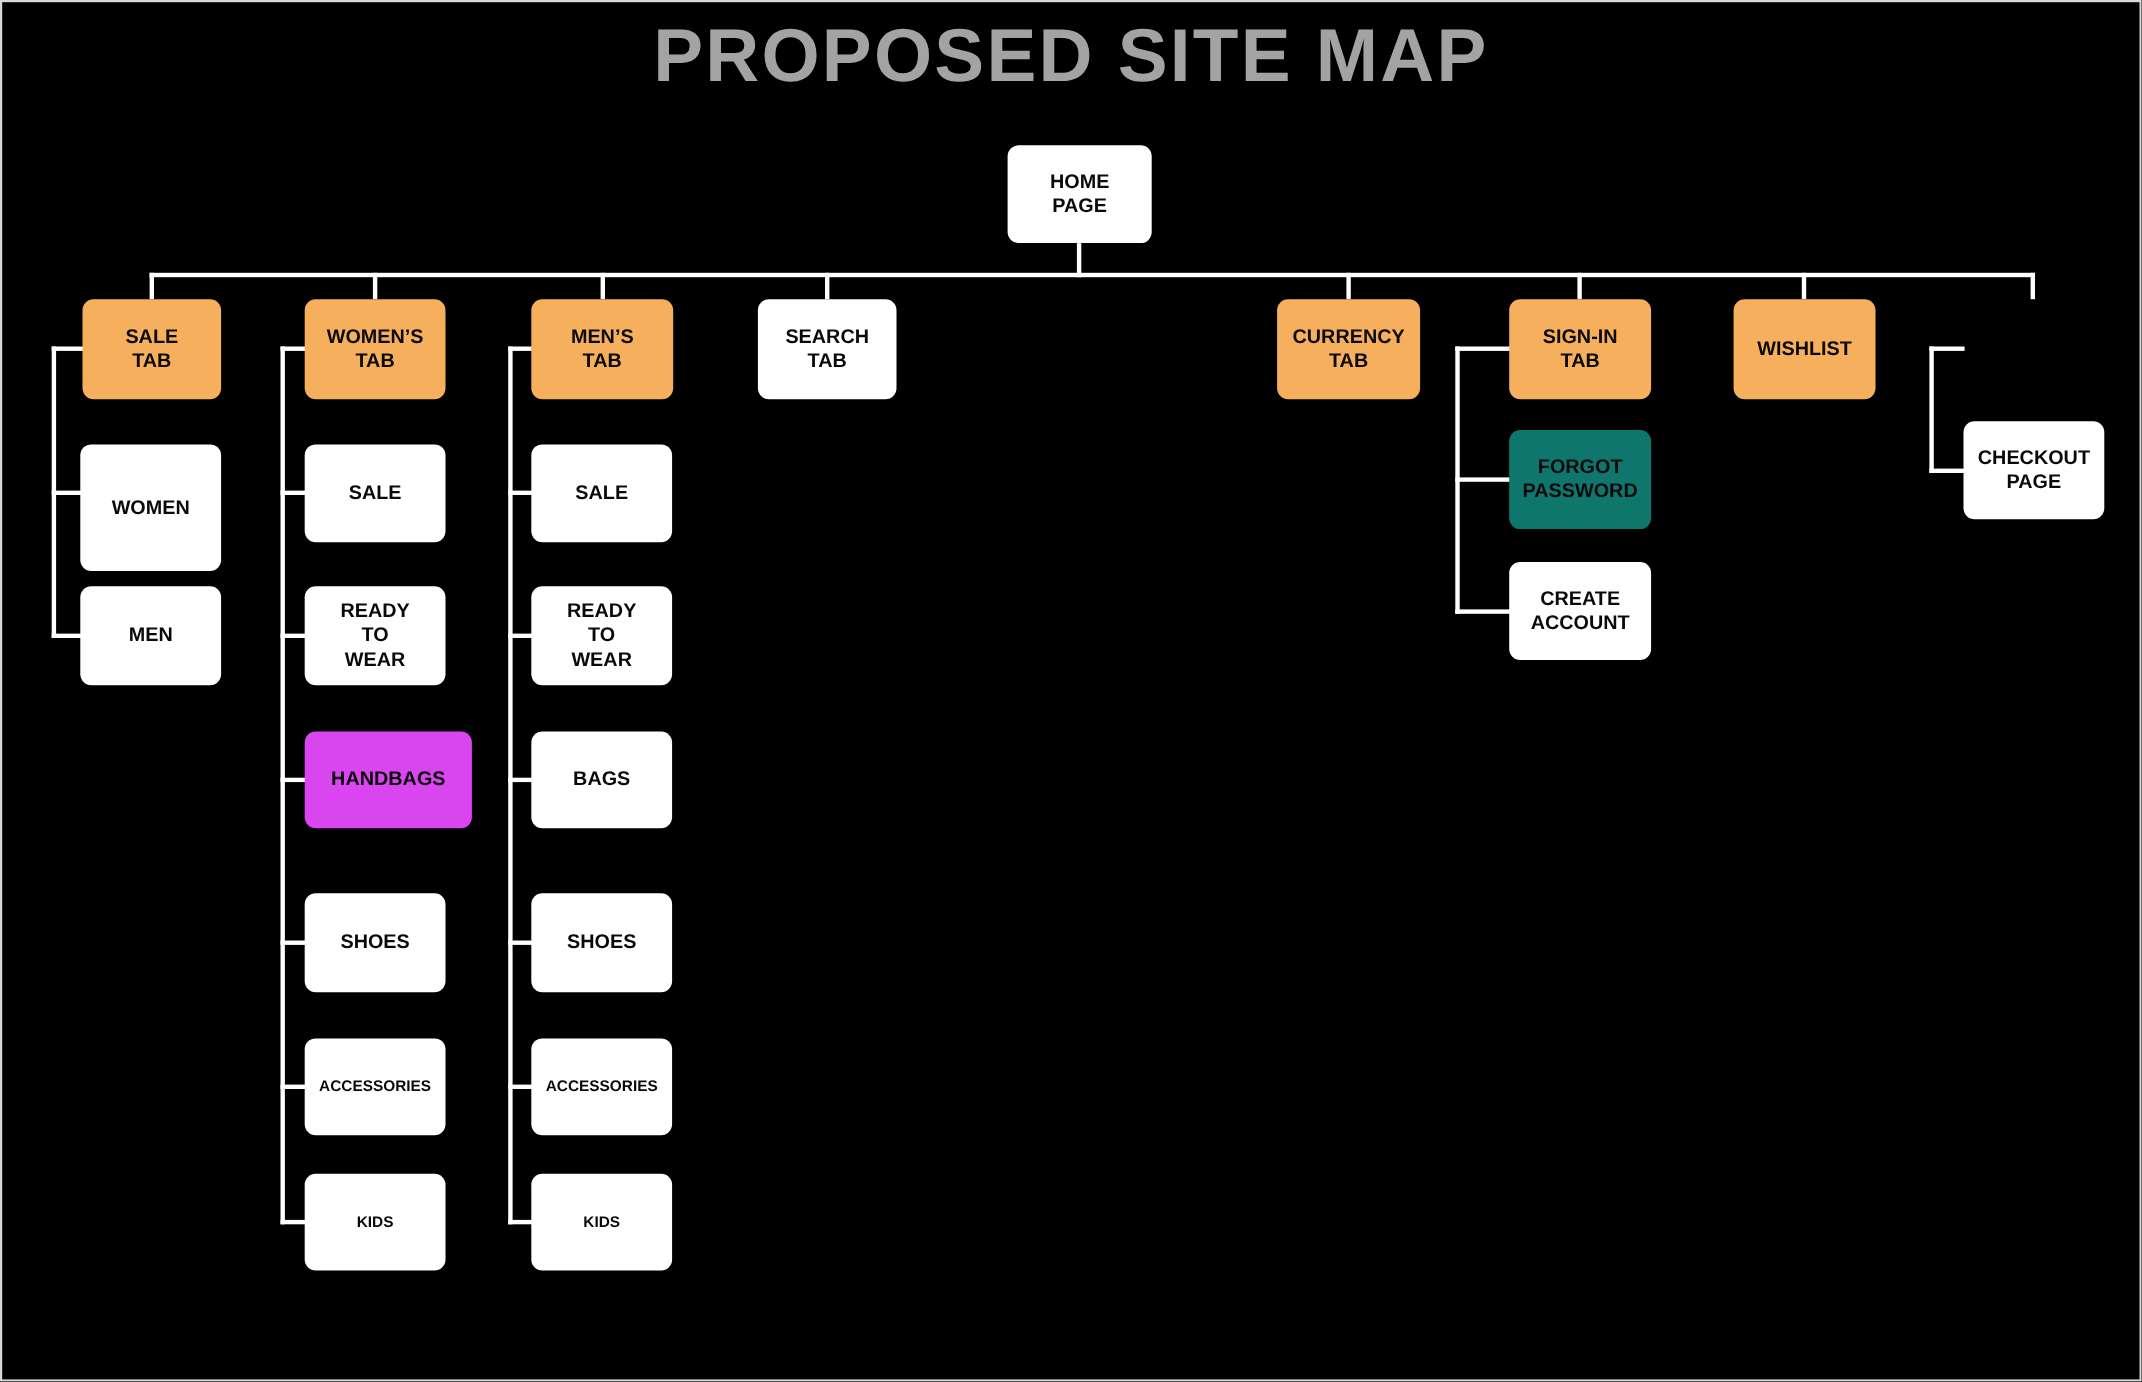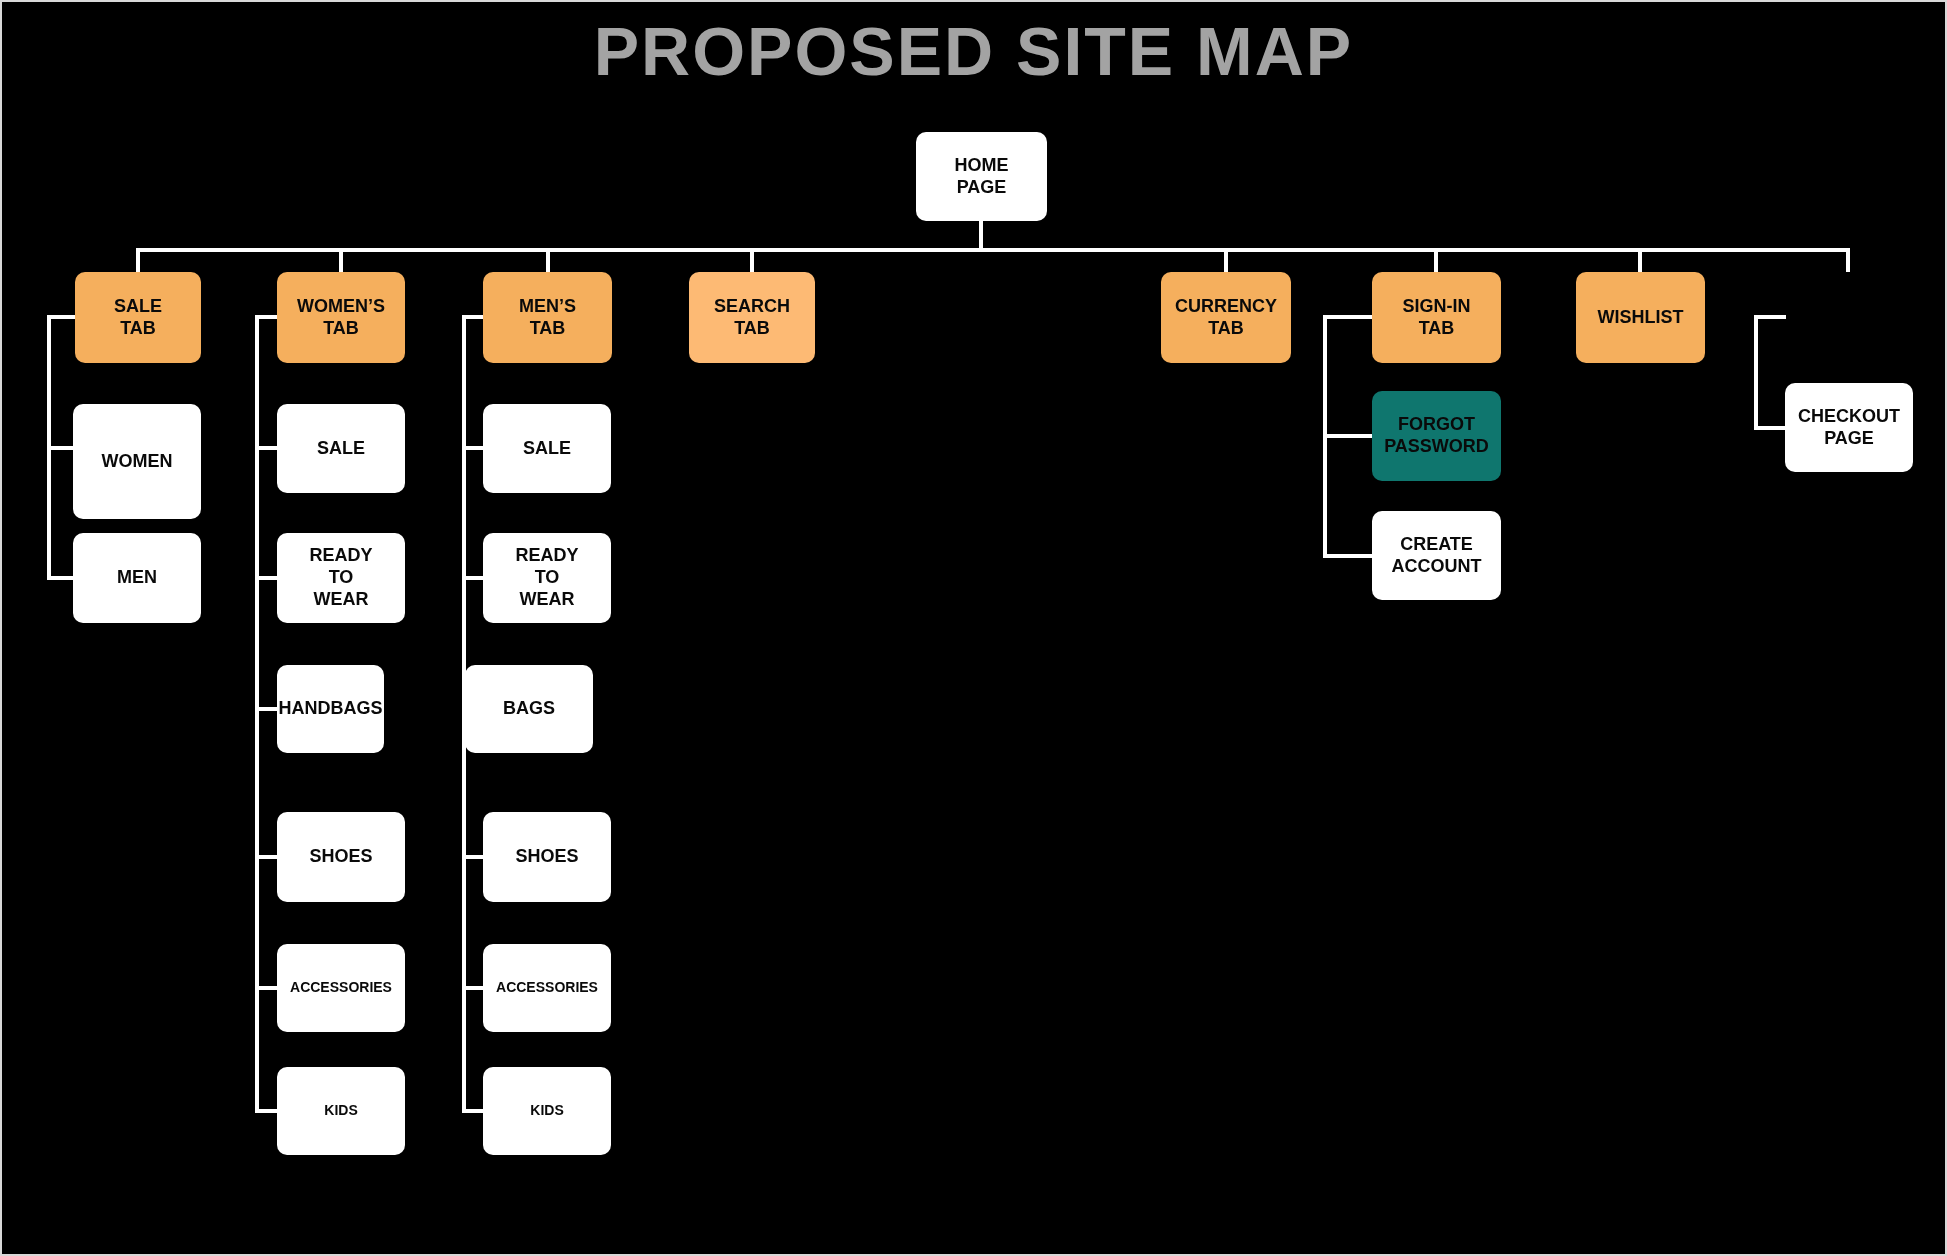--- a/index.html
+++ b/index.html
@@ -108,45 +108,45 @@
 
   <div class="box sec" style="left: 914px; top: 130px; width: 131px; height: 89px; background-color: rgb(255, 255, 255);">HOME
 PAGE</div>
 
   <div class="box tab" style="left: 73px; top: 270px; width: 126px; height: 91px; background-color: rgb(245, 175, 93);">SALE
 TAB</div>
   <div class="box tab" style="left: 275px; top: 270px; width: 128px; height: 91px; background-color: rgb(245, 175, 93);">WOMEN’S
 TAB</div>
   <div class="box tab" style="left: 481px; top: 270px; width: 129px; height: 91px; background-color: rgb(245, 175, 93);">MEN’S
 TAB</div>
-  <div class="box tab" style="left: 687px; top: 270px; width: 126px; height: 91px; background-color: #fdba74;">SEARCH
+  <div class="box tab" style="left: 687px; top: 270px; width: 126px; height: 91px; background-color: #ffffff;">SEARCH
 TAB</div>
   <div class="box tab" style="left: 1159px; top: 270px; width: 130px; height: 91px; background-color: rgb(245, 175, 93);">CURRENCY
 TAB</div>
   <div class="box tab" style="left: 1370px; top: 270px; width: 129px; height: 91px; background-color: rgb(245, 175, 93);">SIGN-IN
 TAB</div>
   <div class="box tab" style="left: 1574px; top: 270px; width: 129px; height: 91px; background-color: rgb(245, 175, 93);">WISHLIST</div>
 
   <div class="box sec" style="left: 71px; top: 402px; width: 128px; height: 115px; background-color: rgb(255, 255, 255);">WOMEN</div>
   <div class="box sec" style="left: 71px; top: 531px; width: 128px; height: 90px; background-color: rgb(255, 255, 255);">MEN</div>
 
   <div class="box sec" style="left: 275px; top: 402px; width: 128px; height: 89px; background-color: rgb(255, 255, 255);">SALE</div>
   <div class="box sec" style="left: 275px; top: 531px; width: 128px; height: 90px; background-color: rgb(255, 255, 255);">READY
 TO
 WEAR</div>
-  <div class="box sec" style="left: 275px; top: 663px; width: 107px; height: 88px; background-color: #ffffff;">HANDBAGS</div>
+  <div class="box sec" style="left: 275px; top: 663px; width: 152px; height: 88px; background-color: #d946ef;">HANDBAGS</div>
   <div class="box sec" style="left: 275px; top: 810px; width: 128px; height: 90px; background-color: rgb(255, 255, 255);">SHOES</div>
   <div class="box sec small" style="left: 275px; top: 942px; width: 128px; height: 88px; background-color: rgb(255, 255, 255);">ACCESSORIES</div>
   <div class="box sec small" style="left: 275px; top: 1065px; width: 128px; height: 88px; background-color: rgb(255, 255, 255);">KIDS</div>
 
   <div class="box sec" style="left: 481px; top: 402px; width: 128px; height: 89px; background-color: rgb(255, 255, 255);">SALE</div>
   <div class="box sec" style="left: 481px; top: 531px; width: 128px; height: 90px; background-color: rgb(255, 255, 255);">READY
 TO
 WEAR</div>
-  <div class="box sec" style="left: 463px; top: 663px; width: 128px; height: 88px; background-color: rgb(255, 255, 255);">BAGS</div>
+  <div class="box sec" style="left: 481px; top: 663px; width: 128px; height: 88px; background-color: rgb(255, 255, 255);">BAGS</div>
   <div class="box sec" style="left: 481px; top: 810px; width: 128px; height: 90px; background-color: rgb(255, 255, 255);">SHOES</div>
   <div class="box sec small" style="left: 481px; top: 942px; width: 128px; height: 88px; background-color: rgb(255, 255, 255);">ACCESSORIES</div>
   <div class="box sec small" style="left: 481px; top: 1065px; width: 128px; height: 88px; background-color: rgb(255, 255, 255);">KIDS</div>
 
   <div class="box sec" style="left: 1370px; top: 389px; width: 129px; height: 90px; background-color: #0f766e;">FORGOT
 PASSWORD</div>
   <div class="box sec" style="left: 1370px; top: 509px; width: 129px; height: 89px; background-color: rgb(255, 255, 255);">CREATE
 ACCOUNT</div>
 
   <div class="box sec" style="left: 1783px; top: 381px; width: 128px; height: 89px; background-color: rgb(255, 255, 255);">CHECKOUT

